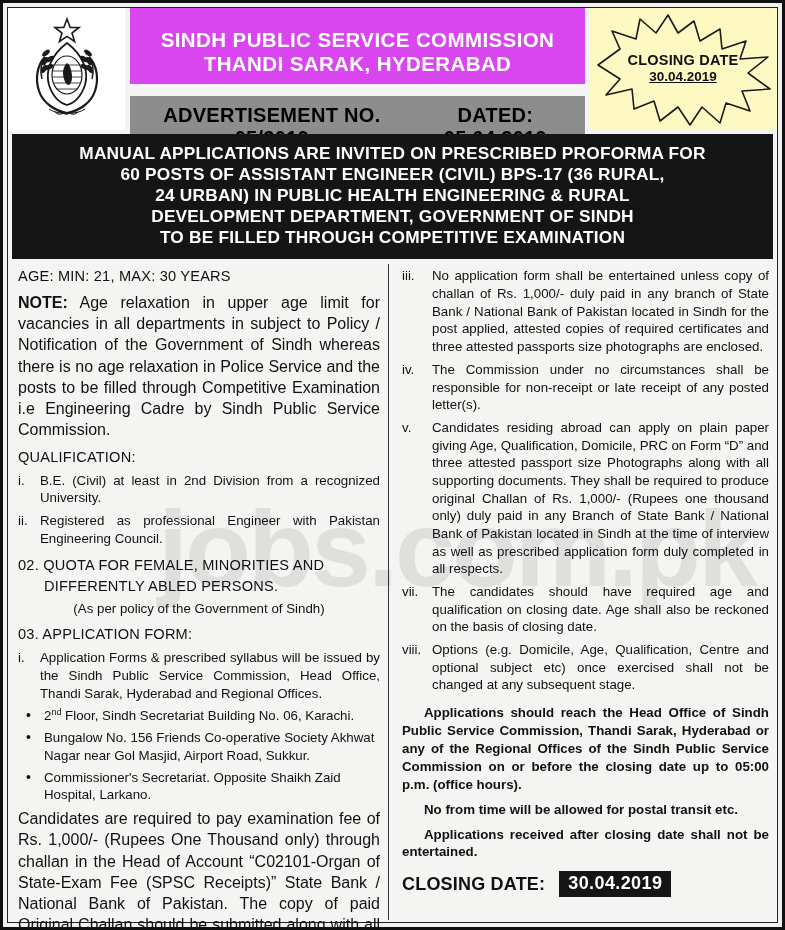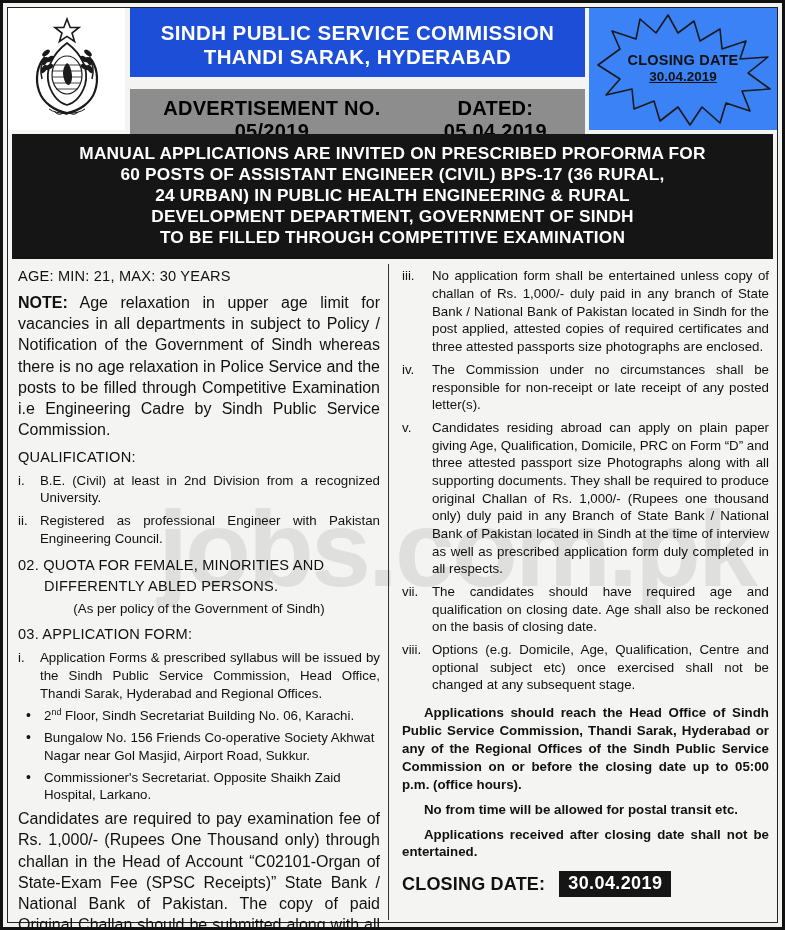--- a/index.html
+++ b/index.html
@@ -73,24 +73,24 @@
 
   .header-center {
     flex: 1 1 auto;
     display: flex;
     flex-direction: column;
     padding-left: 4px;
     padding-right: 4px;
   }
 
   .title-bar {
-    background: #1d4ed8;
+    background: #d946ef;
     color: #ffffff;
     text-align: center;
-    padding: 13px 4px 8px;
+    padding: 20px 4px 8px;
     line-height: 1.16;
     flex: 0 0 auto;
   }
   .title-bar .ln {
     font-size: 20.5px;
     font-weight: bold;
     letter-spacing: 0.4px;
   }
 
   .advert-bar {
@@ -107,21 +107,21 @@
   }
   .advert-bar .ln {
     font-size: 20px;
     font-weight: bold;
     letter-spacing: 0.3px;
   }
 
   .closing-badge-box {
     width: 188px;
     flex: 0 0 188px;
-    background: #3b82f6;
+    background: #fef9c3;
     position: relative;
     display: flex;
     align-items: center;
     justify-content: center;
   }
   .starburst { width: 186px; height: 120px; }
   .burst-text {
     position: absolute;
     left: 0; right: 0;
     top: 44px;

